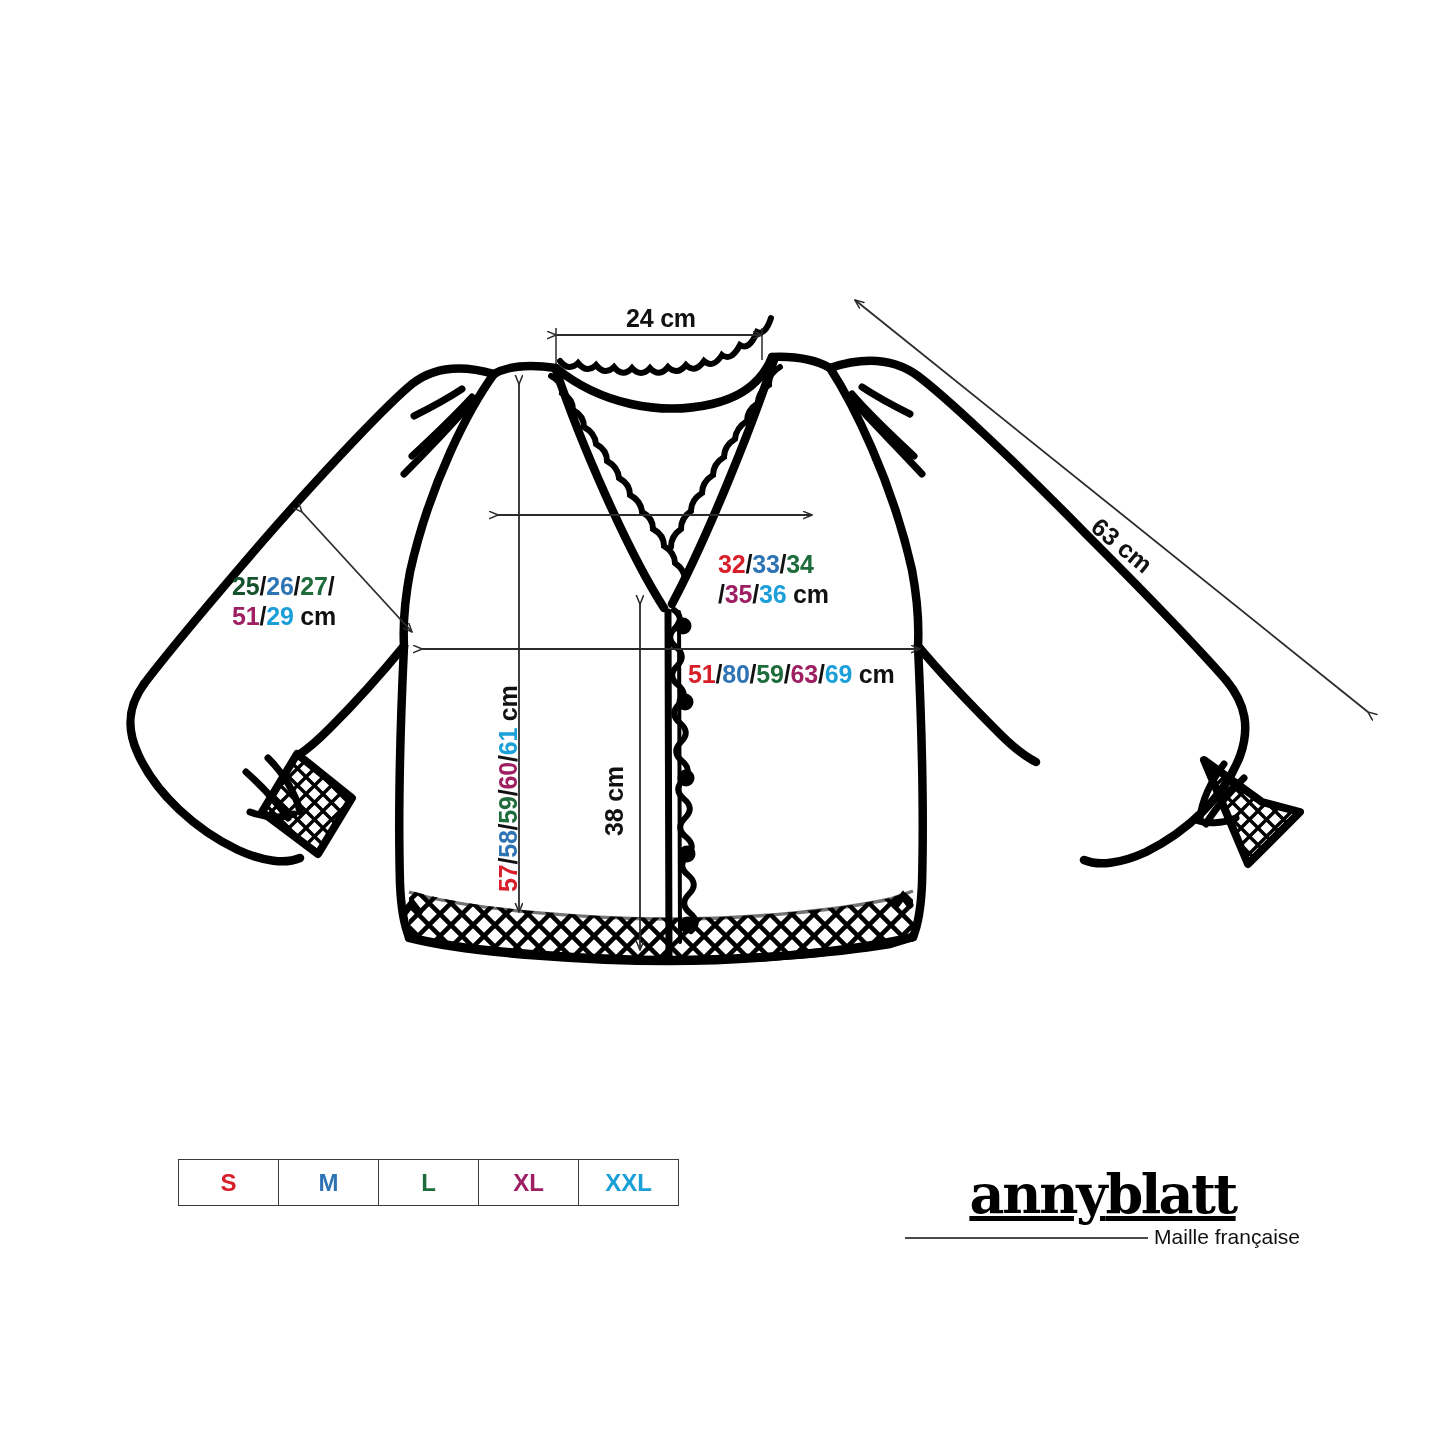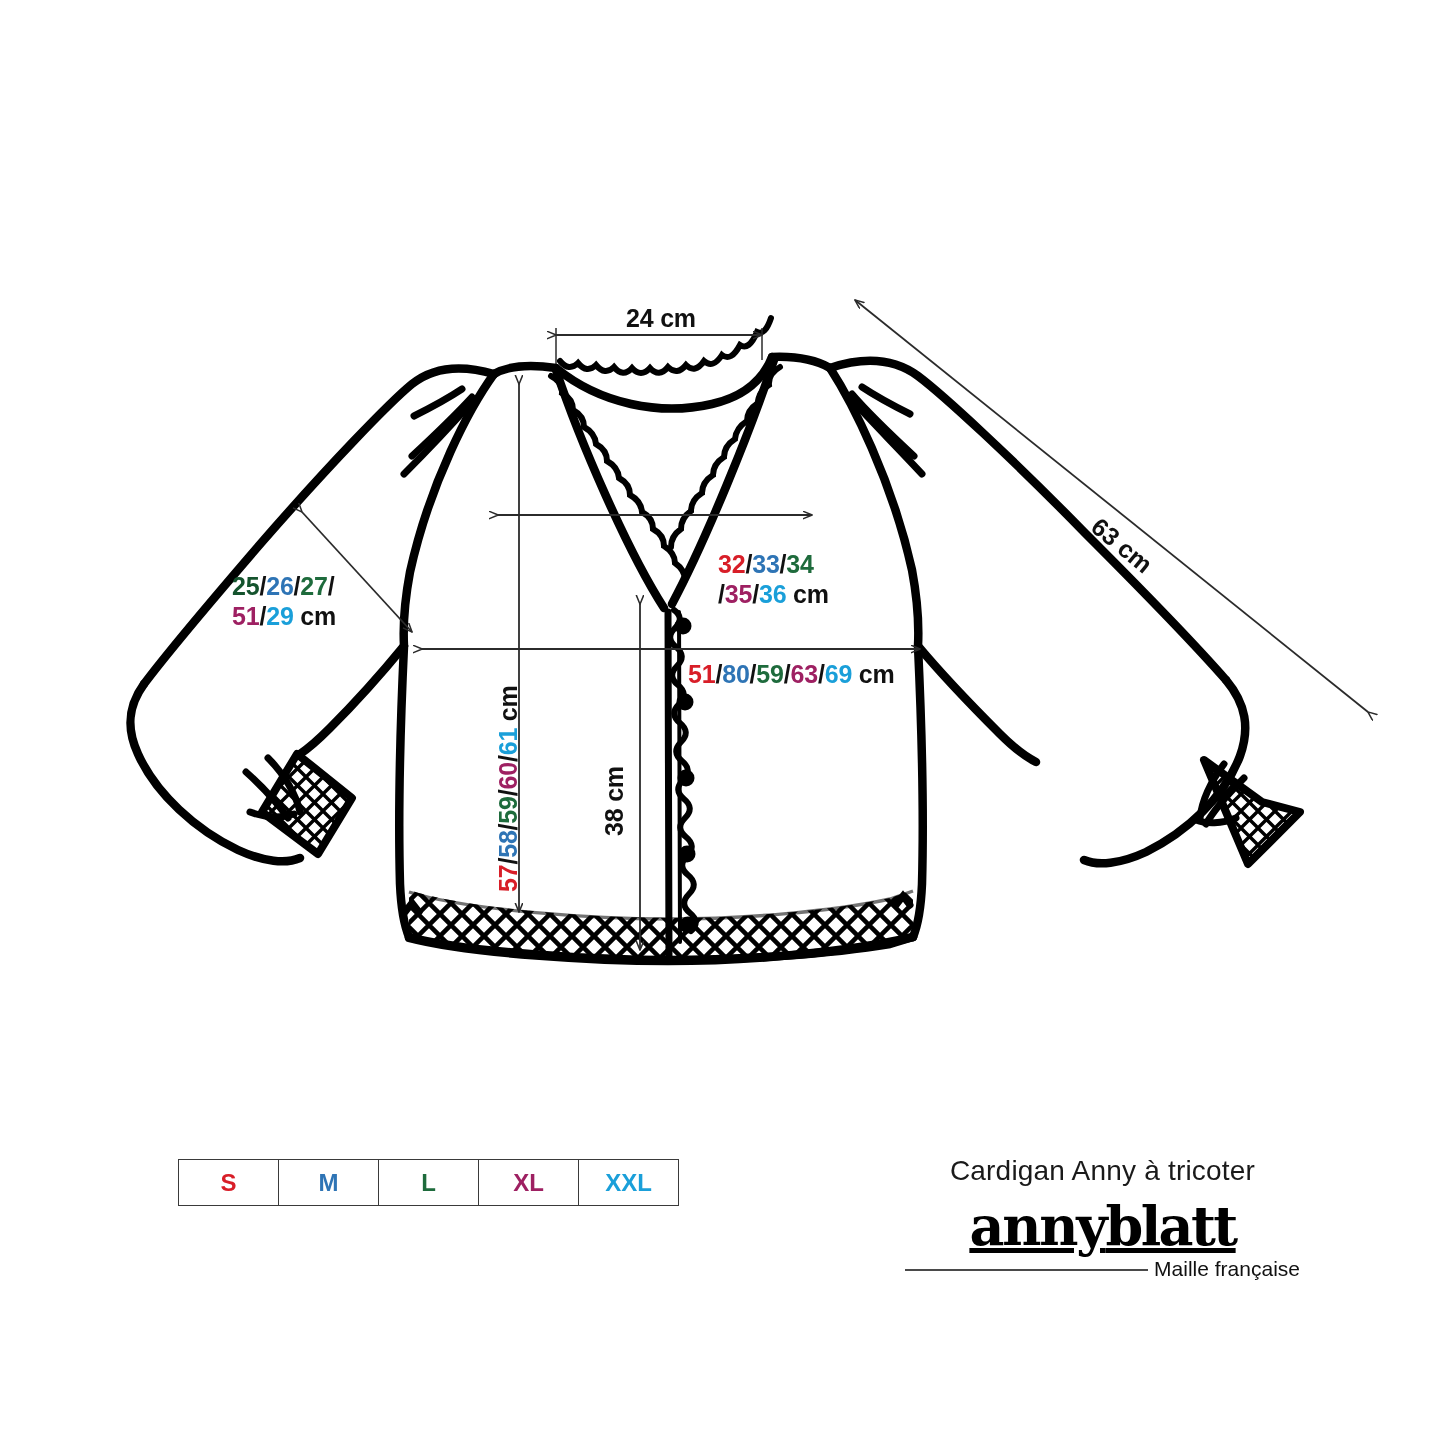--- a/index.html
+++ b/index.html
@@ -341,21 +341,20 @@
       <td style="color:#d81e28">S</td>
       <td style="color:#2e74b5">M</td>
       <td style="color:#1e6b3c">L</td>
       <td style="color:#9e2062">XL</td>
       <td style="color:#1a9fd9">XXL</td>
     </tr>
   </tbody>
     </table>
 
   <div id="brand">
-    <div class="caption">Cardigan Anny à tricoter</div>
     <div class="logo"><span>anny</span><span class="blatt">blatt</span></div>
     <div class="tagrow">
       <div class="rule"></div>
       <div class="tagline">Maille française</div>
     </div>
   </div>
 
 </div>
 
 </body></html>

